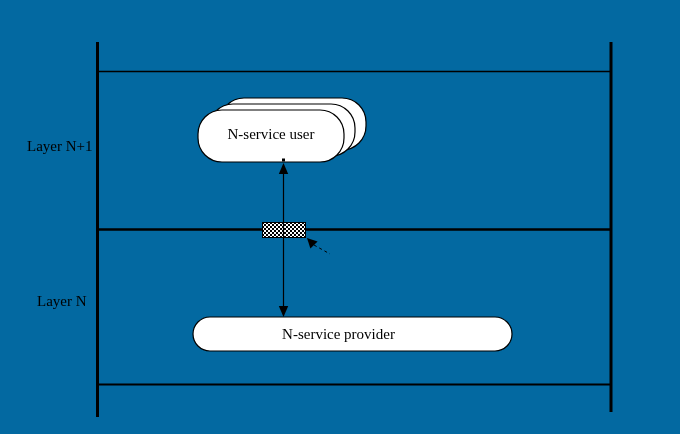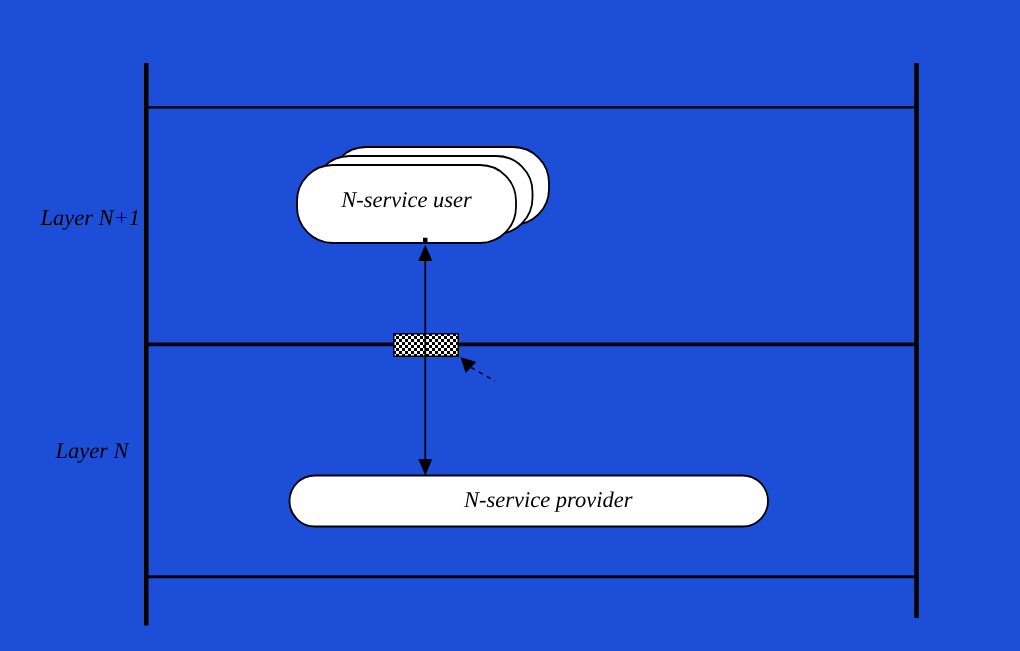--- a/index.html
+++ b/index.html
@@ -4,25 +4,24 @@
 <style>
   html, body {
     margin: 0;
     padding: 0;
     background: #ffffff;
   }
   #stage {
     position: relative;
     width: 680px;
     height: 434px;
-    background: #1d4ed8;
+    background: #0369a1;
     font-family: "Liberation Serif", "DejaVu Serif", serif;
     color: #000000;
     overflow: hidden;
-    font-style: italic;
   }
   #vector-layer {
     position: absolute;
     left: 0;
     top: 0;
     width: 680px;
     height: 434px;
   }
   .label {
     position: absolute;
@@ -36,21 +35,21 @@
     align-items: center;
     justify-content: center;
     text-align: center;
   }
   #layer-upper-label { left: 27px;  top: 137px; }
   #layer-lower-label { left: 37px;  top: 292px; }
   #service-user-label {
     left: 198px; top: 109px; width: 146px; height: 50px;
   }
   #service-provider-label {
-    left: 206px; top: 317px; width: 319px; height: 34px;
+    left: 179px; top: 317px; width: 319px; height: 34px;
   }
   #access-point-label { left: 333px; top: 245px; }
 </style>
 </head>
 <body>
 
 <div id="stage">
 
   <svg id="vector-layer" viewBox="0 0 680 434" xmlns="http://www.w3.org/2000/svg">
     <defs>

